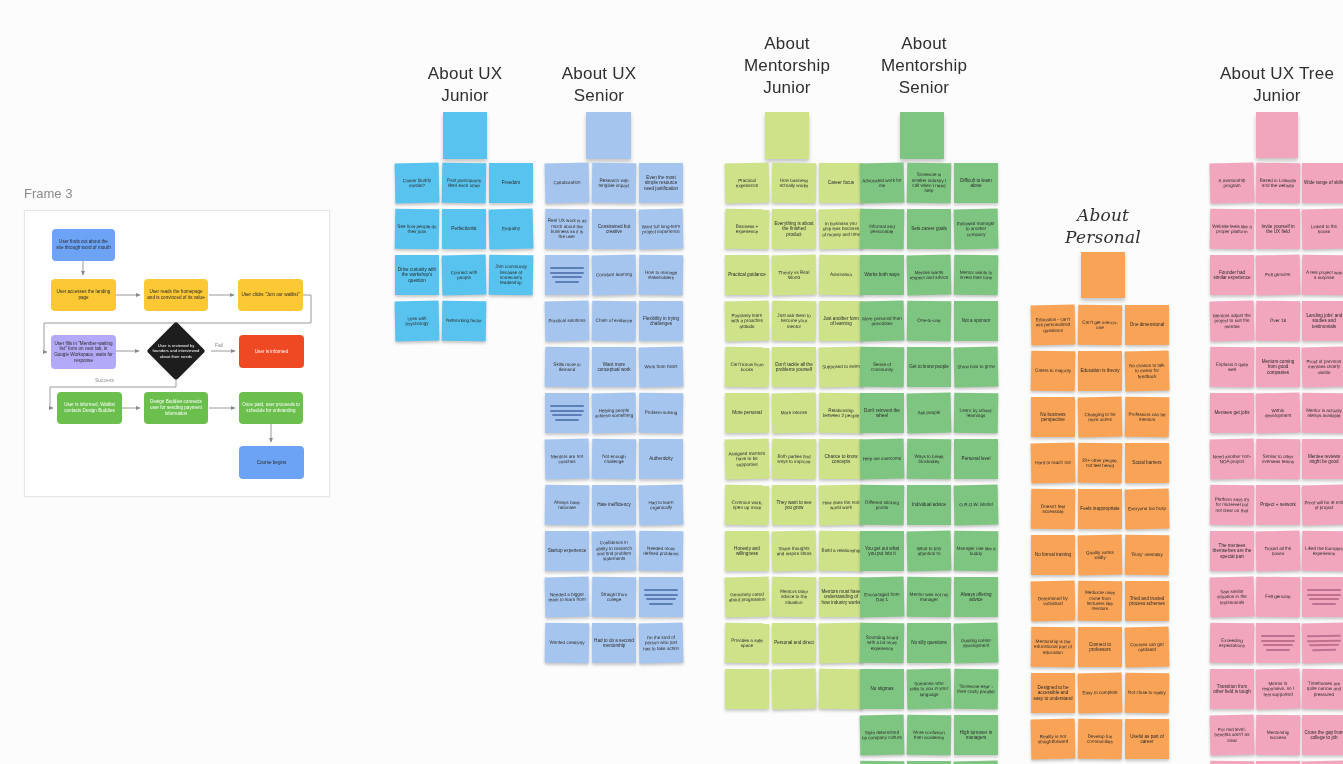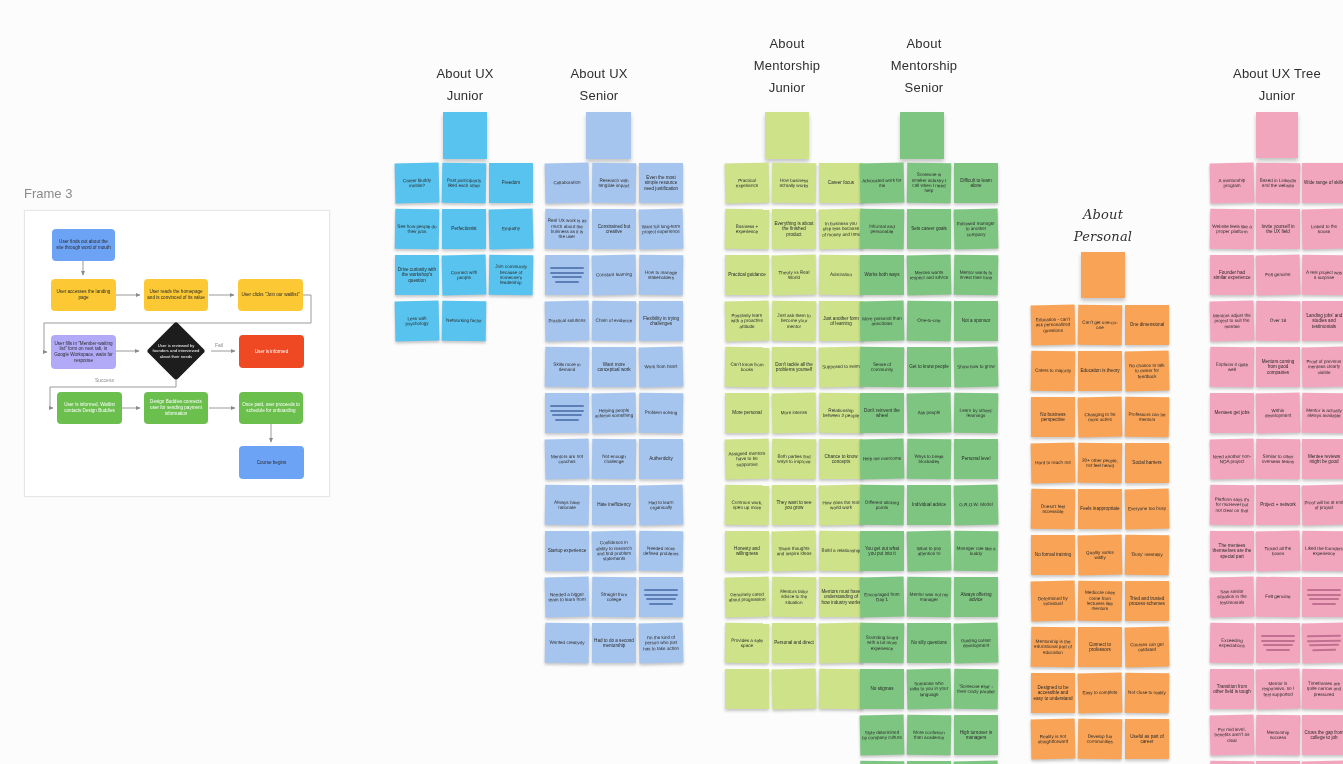--- a/index.html
+++ b/index.html
@@ -15,21 +15,21 @@
   .fnode{position:absolute;border-radius:4px;display:flex;align-items:center;justify-content:center;
          text-align:center;font-size:4.6px;line-height:1.25;color:#2b2b2b;padding:2px 3px;box-sizing:border-box;}
   .fnode.lighttext{color:#ffffff;}
   .diamond{position:absolute;left:124px;top:113px;width:54px;height:54px;
            display:flex;align-items:center;justify-content:center;}
   .dshape{position:absolute;left:6px;top:6px;width:42px;height:42px;transform:rotate(45deg);border-radius:3px;}
   .dtext{position:relative;width:50px;text-align:center;font-size:4.2px;line-height:1.25;color:#ffffff;}
   .elabel{position:absolute;font-size:5px;color:#8b8b8b;}
 
   
-  .col-title{position:absolute;width:180px;text-align:center;font-size:13px;line-height:22px;
+  .col-title{position:absolute;width:180px;text-align:center;font-size:17px;line-height:22px;
              color:#2f2f2f;letter-spacing:.2px;}
   .col-title.italic{font-style:italic;font-family:"DejaVu Serif",serif;}
   .note{position:absolute;box-sizing:border-box;display:flex;align-items:center;justify-content:center;
         flex-direction:row;text-align:center;font-size:4.6px;line-height:1.18;color:#2a2a2a;
         padding:2px;overflow:hidden;box-shadow:0 2px 3px rgba(0,0,0,.22);}
   .note.header-note{box-shadow:0 3px 4px rgba(0,0,0,.22);}
   .note.r0{transform:rotate(-1.2deg);}
   .note.r1{transform:rotate(.9deg);}
   .note.r2{transform:rotate(0deg);}
   .note.lines{flex-direction:column;justify-content:center;gap:2.5px;padding:6px 5px;}

